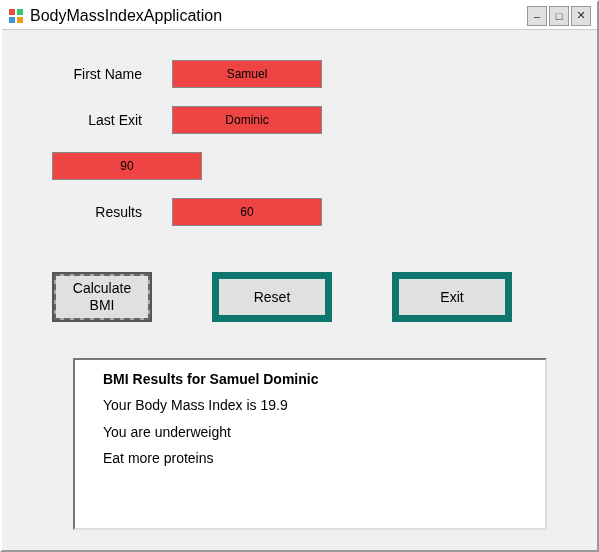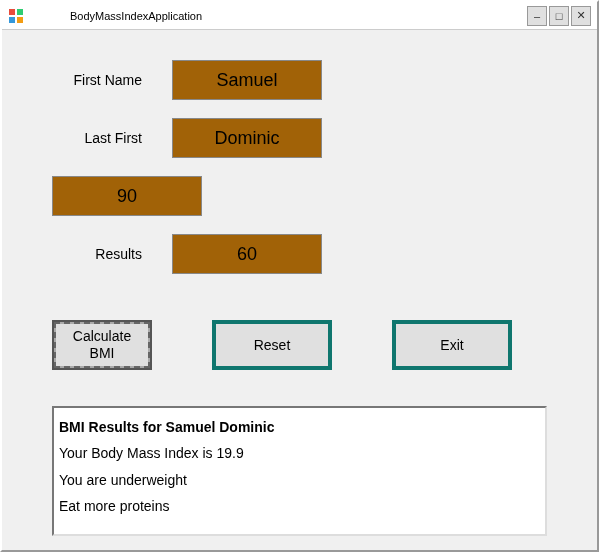--- a/index.html
+++ b/index.html
@@ -49,24 +49,23 @@
       justify-content: center;
     }
 
     .title-bar-icon svg {
       width: 16px;
       height: 16px;
     }
 
     .title-bar-text {
       flex: 1;
-      font-size: 11px;
+      font-size: 16px;
       color: #000;
       font-weight: normal;
-      margin-left: 40px;
     }
 
     .title-bar-controls {
       display: flex;
       gap: 2px;
     }
 
     .title-bar-btn {
       width: 20px;
       height: 20px;
@@ -104,41 +103,41 @@
     .form-label {
       width: 120px;
       text-align: right;
       padding-right: 30px;
       font-size: 14px;
       color: #000;
     }
 
     .form-input {
       width: 150px;
-      height: 40px;
-      background: #a16207;
+      height: 28px;
+      background: #ef4444;
       border: 1px solid #888;
       padding: 2px 8px;
-      font-size: 18px;
+      font-size: 12px;
       text-align: center;
       outline: none;
     }
 
     .button-section {
       display: flex;
       align-items: center;
       gap: 0;
       margin-bottom: 20px;
       padding-left: 0;
     }
 
     .btn {
       height: 50px;
       background: #e0e0e0;
-      border: 4px solid #0f766e;
+      border: 7px solid #0f766e;
       cursor: pointer;
       font-size: 14px;
       color: #000;
       display: flex;
       align-items: center;
       justify-content: center;
       text-align: center;
       padding: 0 10px;
     }
 
@@ -170,27 +169,28 @@
     }
 
     .results-box {
       flex: 1;
       background: #fff;
       border: 2px inset #888;
       border-top: 2px solid #777;
       border-left: 2px solid #777;
       border-bottom: 2px solid #ddd;
       border-right: 2px solid #ddd;
-      padding: 8px 5px;
+      padding: 8px 28px;
       font-size: 14px;
       color: #000;
       overflow-y: scroll;
       resize: none;
       position: relative;
       min-height: 130px;
+      margin-left: 21px;
     }
 
     .results-content {
       line-height: 1.6;
     }
 
     .results-content p {
       margin-bottom: 4px;
     }
 
@@ -238,21 +238,21 @@
   <div class="content">
 
     <div class="form-section">
 
       <div class="form-row">
         <label class="form-label">First Name</label>
         <input class="form-input" type="text" value="Samuel" style="">
       </div>
 
       <div class="form-row">
-        <label class="form-label">Last First</label>
+        <label class="form-label">Last Exit</label>
         <input class="form-input" type="text" value="Dominic" style="">
       </div>
 
       <div class="form-row">
         <input class="form-input" type="text" value="90" style="">
       </div>
 
       <div class="form-row">
         <label class="form-label">Results</label>
         <input class="form-input" type="text" value="60" style="">

